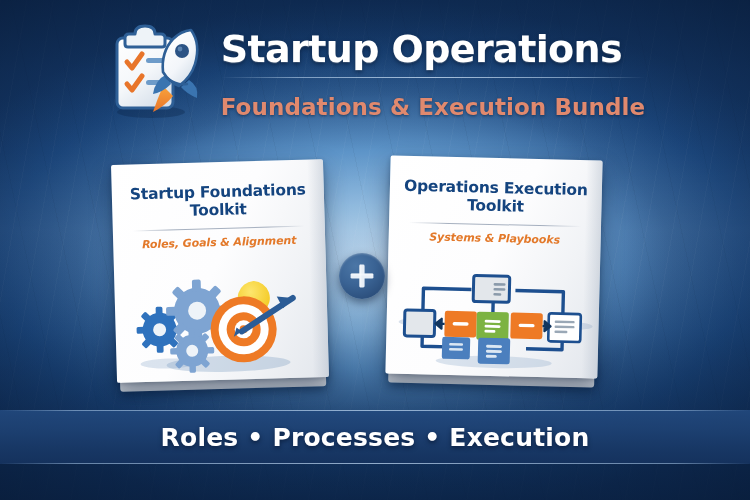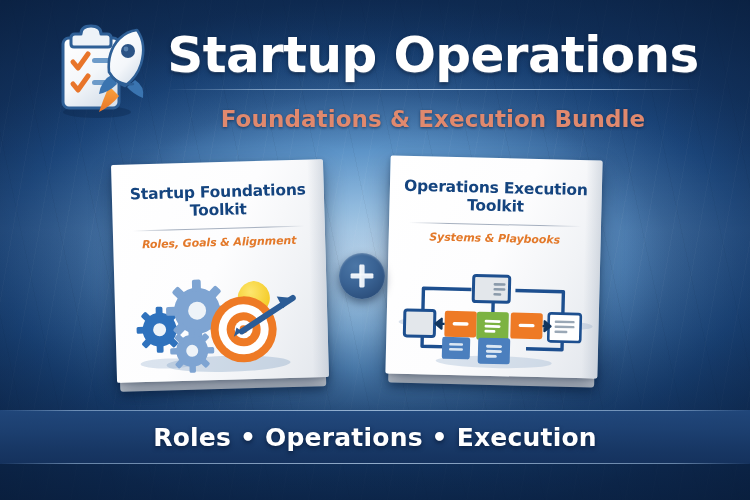--- a/index.html
+++ b/index.html
@@ -55,21 +55,21 @@
     position:absolute; left:0; top:18px; width:750px; height:120px;
     display:flex; align-items:flex-start; justify-content:center;
   }
   .header-inner{ display:flex; align-items:flex-start; gap:12px; }
 
   .logo{
     position:relative; width:104px; height:104px; flex:0 0 104px; margin-top:2px;
   }
   .title-col{ padding-top:12px; }
   .main-title{
-    font-size:50px; font-weight:bold; color:#ffffff;
+    font-size:38px; font-weight:bold; color:#ffffff;
     letter-spacing:-0.6px; line-height:1;
     text-shadow:0 2px 4px rgba(6,24,52,.65), 0 1px 0 rgba(255,255,255,.25);
     font-family:"DejaVu Sans","Liberation Sans",sans-serif;
     white-space:nowrap;
   }
   .title-rule{
     height:1px; margin:9px 0 0 0;
     background:linear-gradient(90deg, rgba(255,255,255,0) 0%, rgba(198,222,246,.55) 18%, rgba(210,230,250,.75) 50%, rgba(198,222,246,.55) 82%, rgba(255,255,255,0) 100%);
   }
   .sub-title{
@@ -428,16 +428,16 @@
         <rect x="1.6" y="10.4" width="22.8" height="5.2" rx="1.4"></rect>
       </g>
       <g fill="rgba(255,255,255,.45)">
         <rect x="10.4" y="1.6" width="2" height="22.8" rx="1"></rect>
         <rect x="1.6" y="10.4" width="22.8" height="2" rx="1"></rect>
       </g>
     </svg>
   </div>
 
   <div class="banner">
-    <div class="banner-text">Roles • Operations • Execution</div>
+    <div class="banner-text">Roles • Processes • Execution</div>
   </div>
 
 </div>
 
 </body></html>

